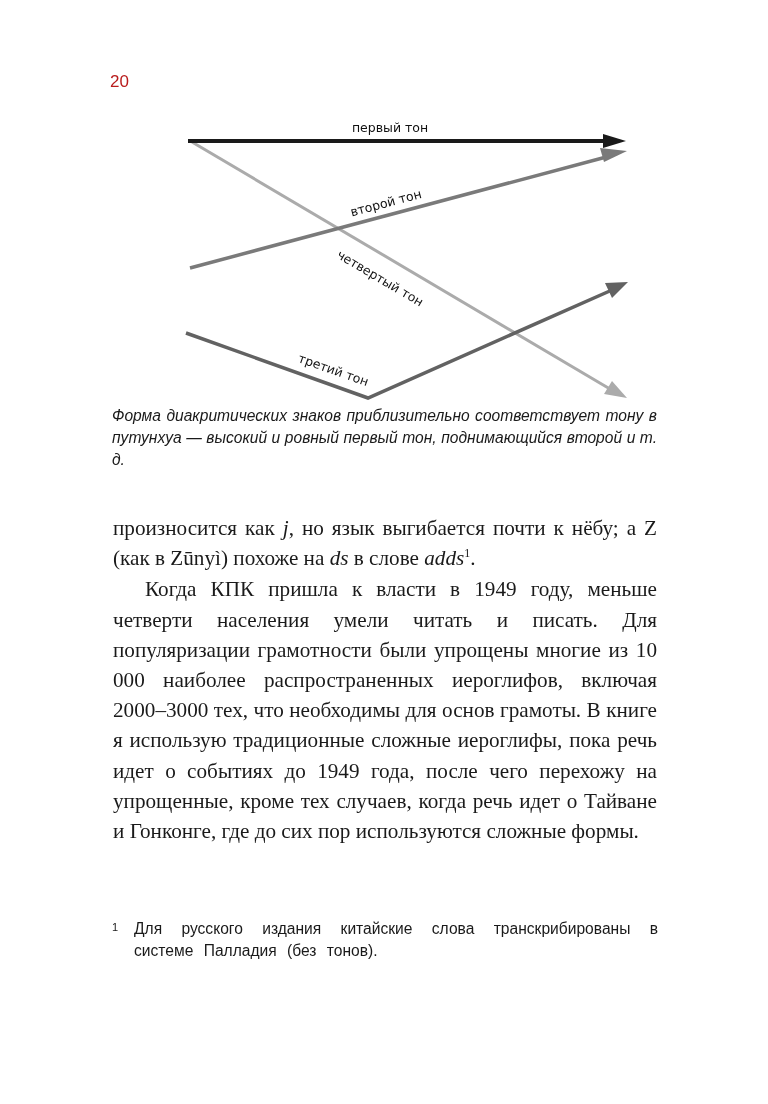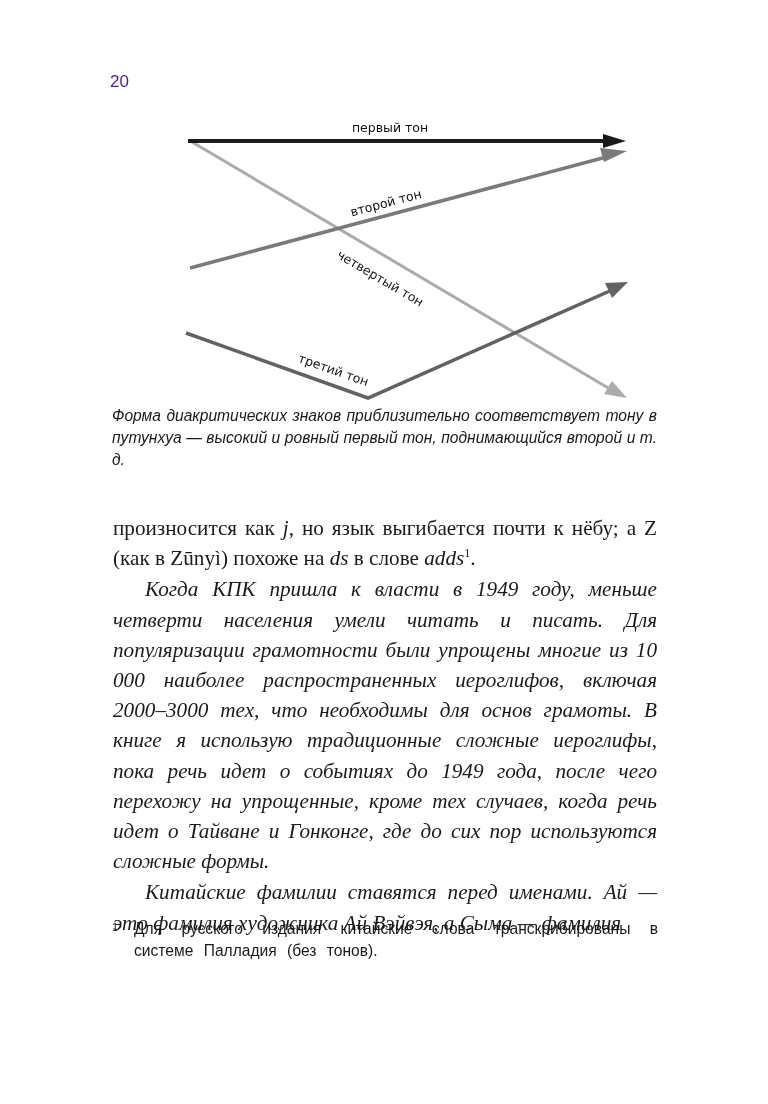--- a/index.html
+++ b/index.html
@@ -1,23 +1,23 @@
 <!DOCTYPE html>
 <html><head>
   <meta charset="utf-8">
   <style>
     html, body { margin: 0; padding: 0; background: #ffffff; }
     body { width: 768px; height: 1104px; position: relative; overflow: hidden; color: #1a1a1a; }
-    .page-number { position: absolute; left: 110px; top: 72px; font-family: "Liberation Sans", sans-serif; font-size: 17px; color: #4c1d95; }
+    .page-number { position: absolute; left: 110px; top: 72px; font-family: "Liberation Sans", sans-serif; font-size: 17px; color: #b91c1c; }
     .figure { position: absolute; left: 0; top: 0; width: 768px; height: 420px; }
     .figure text { font-family: "DejaVu Sans", sans-serif; font-size: 12.5px; fill: #111; }
     .caption { position: absolute; left: 112px; top: 405px; width: 545px; font-family: "Liberation Sans", sans-serif; font-style: italic; font-size: 15.6px; line-height: 22px; color: #1a1a1a; text-align: justify; }
     .body-text { position: absolute; left: 112px; top: 512px; width: 546px; font-family: "Liberation Serif", serif; font-size: 21.2px; line-height: 30.2px; color: #1a1a1a; }
     .body-text p { margin: 1px; text-align: justify; }
-    .body-text p.indent { text-indent: 32px; font-style: italic; }
+    .body-text p.indent { text-indent: 32px; }
     .body-text em { font-style: italic; }
     .body-text sup { font-size: 12px; vertical-align: 8px; line-height: 0; }
     .footnote { position: absolute; left: 112px; top: 918px; width: 546px; font-family: "Liberation Sans", sans-serif; font-size: 15.6px; line-height: 22px; color: #1a1a1a; }
     .footnote .fn-mark { position: absolute; left: 0; top: -2px; font-size: 11px; }
     .footnote .fn-text { margin-left: 22px; text-align: justify; display: block; word-spacing: 6px; }
   </style>
 </head>
 <body>
 
 <div class="page-number">20</div>
@@ -53,19 +53,18 @@
   <text transform="translate(387,207) rotate(-15)" text-anchor="middle">второй тон</text>
   <text transform="translate(378,282) rotate(30.5)" text-anchor="middle">четвертый тон</text>
   <text transform="translate(332,374) rotate(19.5)" text-anchor="middle">третий тон</text>
 </svg>
 
 <div class="caption">Форма диакритических знаков приблизительно соответствует тону в путунхуа — высокий и ровный первый тон, поднимающийся второй и т. д.</div>
 
 <div class="body-text">
   <p><span>произносится как </span><em>j</em><span>, но язык выгибается почти к нёбу; а Z (как в Zūnyì) похоже на </span><em>ds</em><span> в слове </span><em>adds</em><sup>1</sup><span>.</span></p>
   <p class="indent">Когда КПК пришла к власти в 1949 году, меньше четверти населения умели читать и писать. Для популяризации грамотности были упрощены многие из 10 000 наиболее распространенных иероглифов, включая 2000–3000 тех, что необходимы для основ грамоты. В книге я использую традиционные сложные иероглифы, пока речь идет о событиях до 1949 года, после чего перехожу на упрощенные, кроме тех случаев, когда речь идет о Тайване и Гонконге, где до сих пор используются сложные формы.</p>
-  <p class="indent">Китайские фамилии ставятся перед именами. Ай — это фамилия художника Ай Вэйвэя, а Сыма — фамилия</p>
 </div>
 
 <div class="footnote">
   <span class="fn-mark">1</span>
   <span class="fn-text">Для русского издания китайские слова транскрибированы в системе Палладия (без тонов).</span>
 </div>
 
 </body></html>

